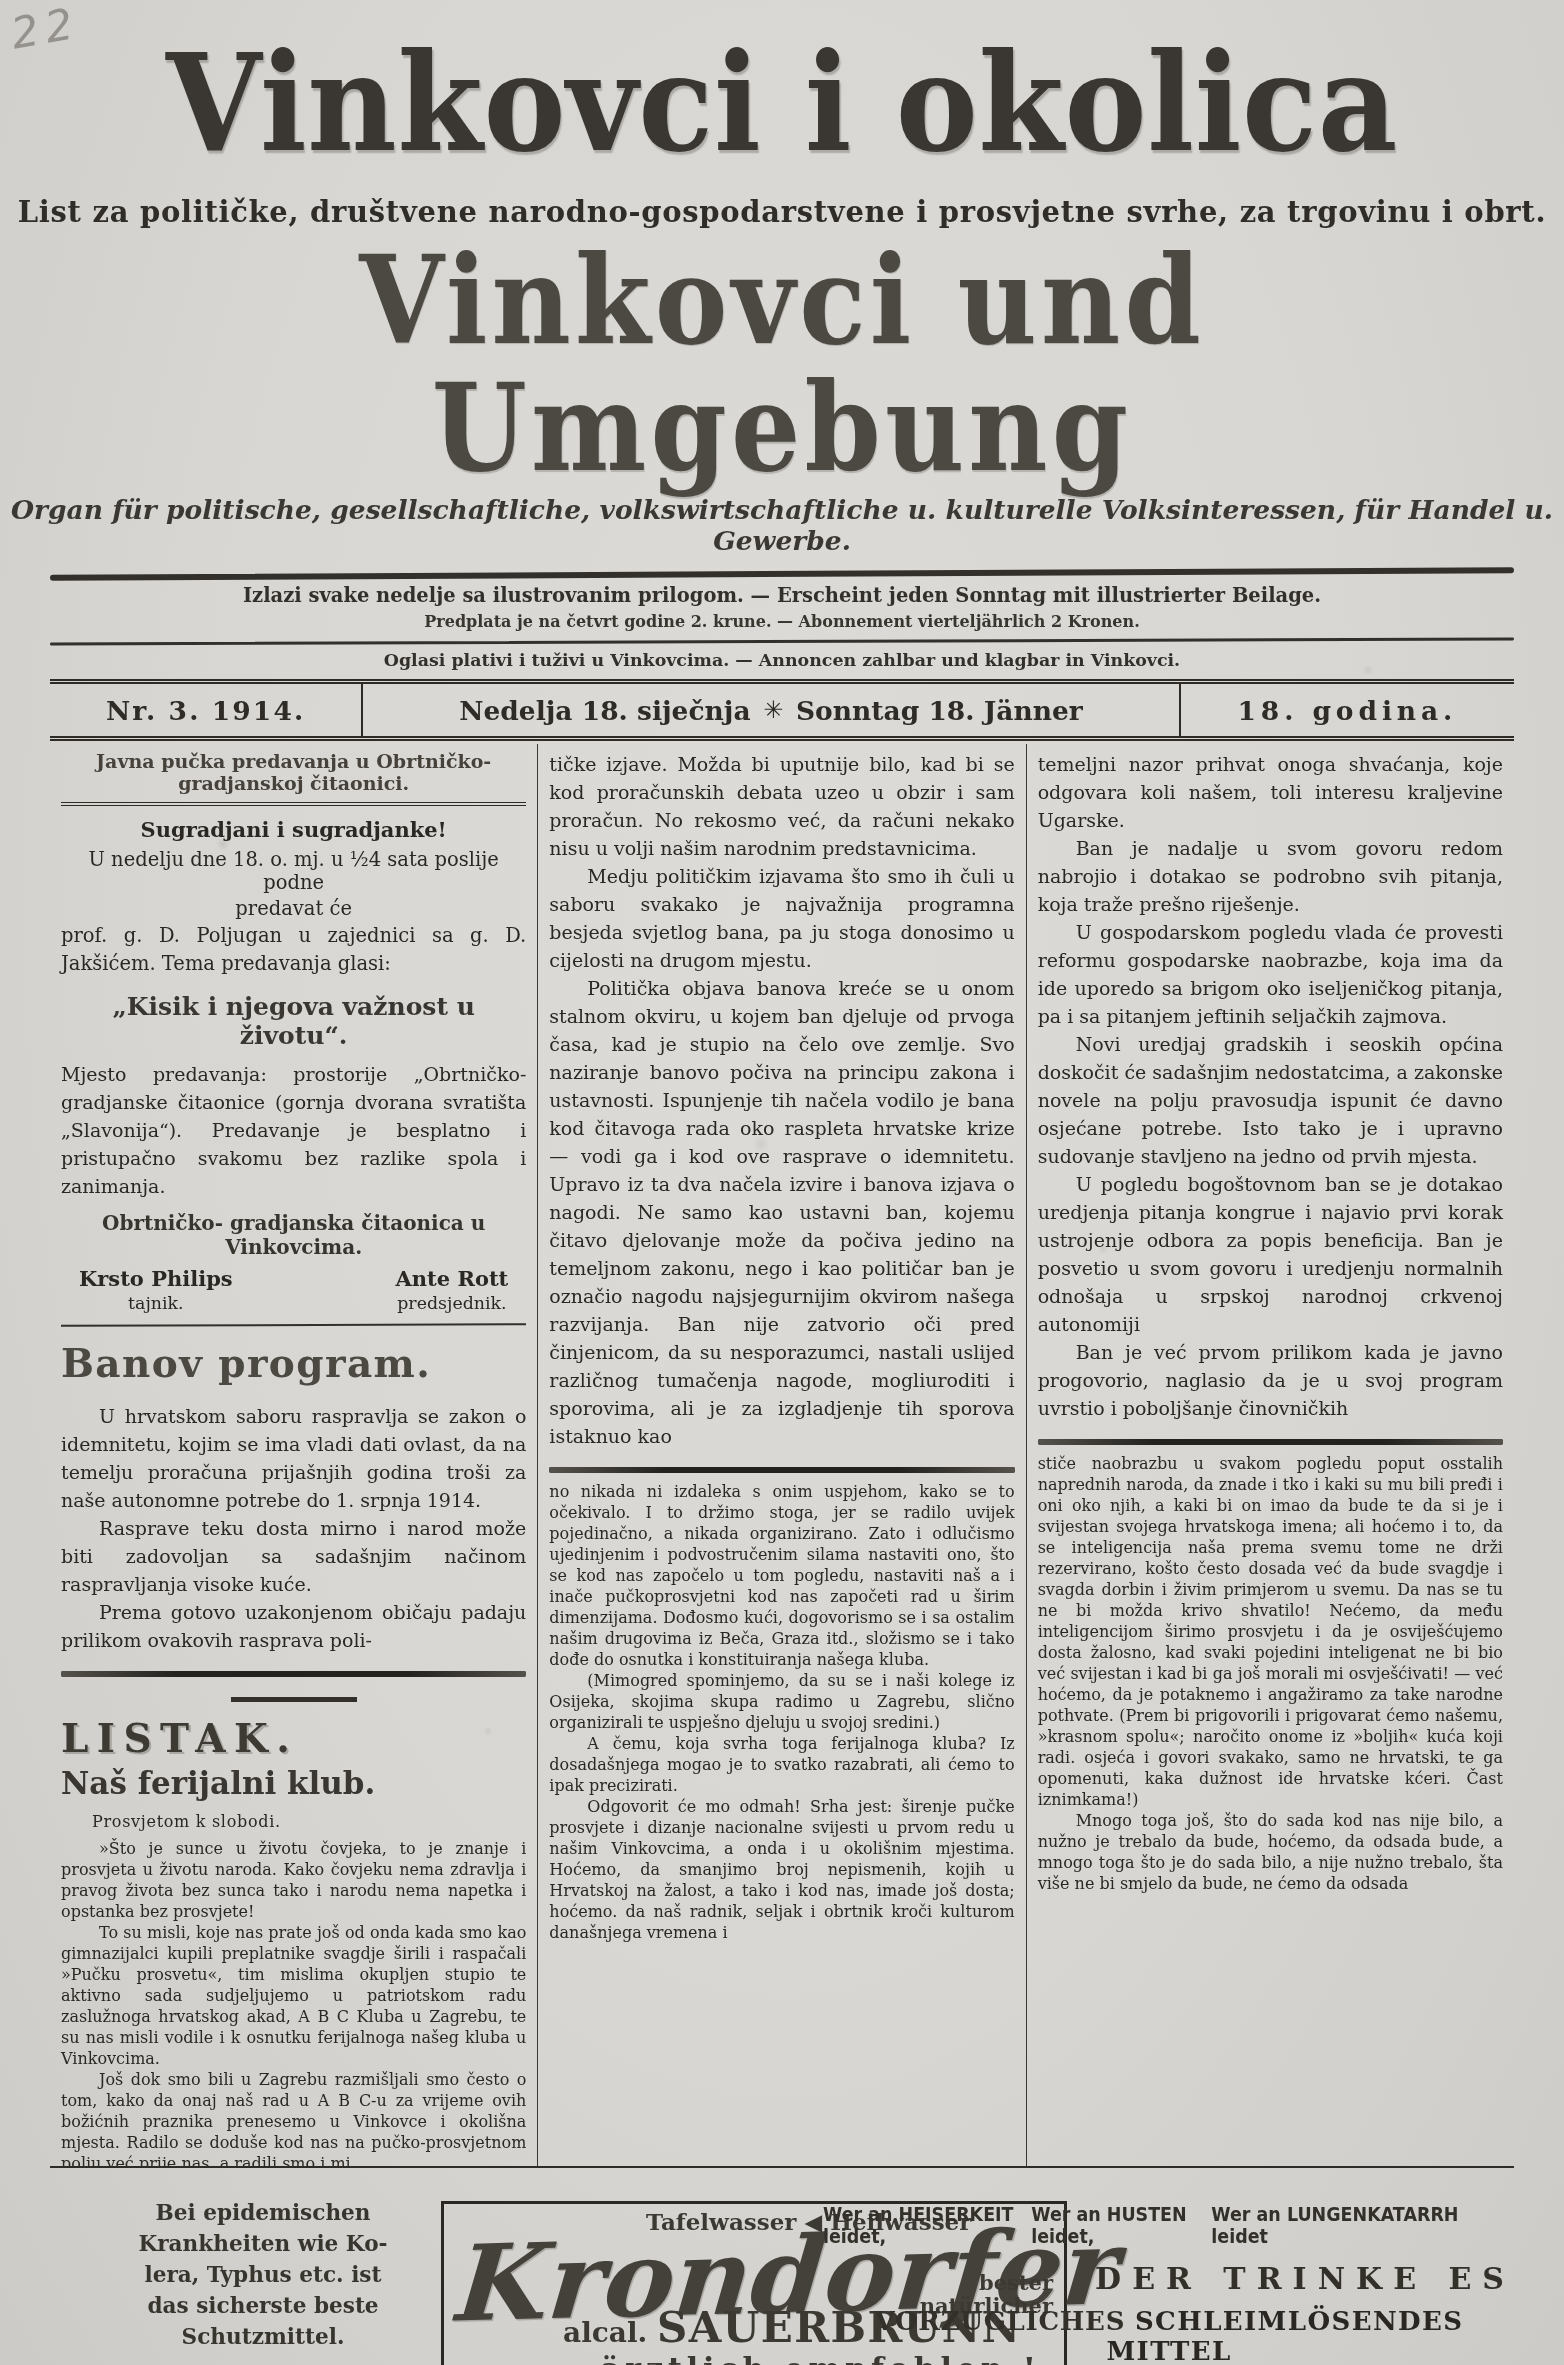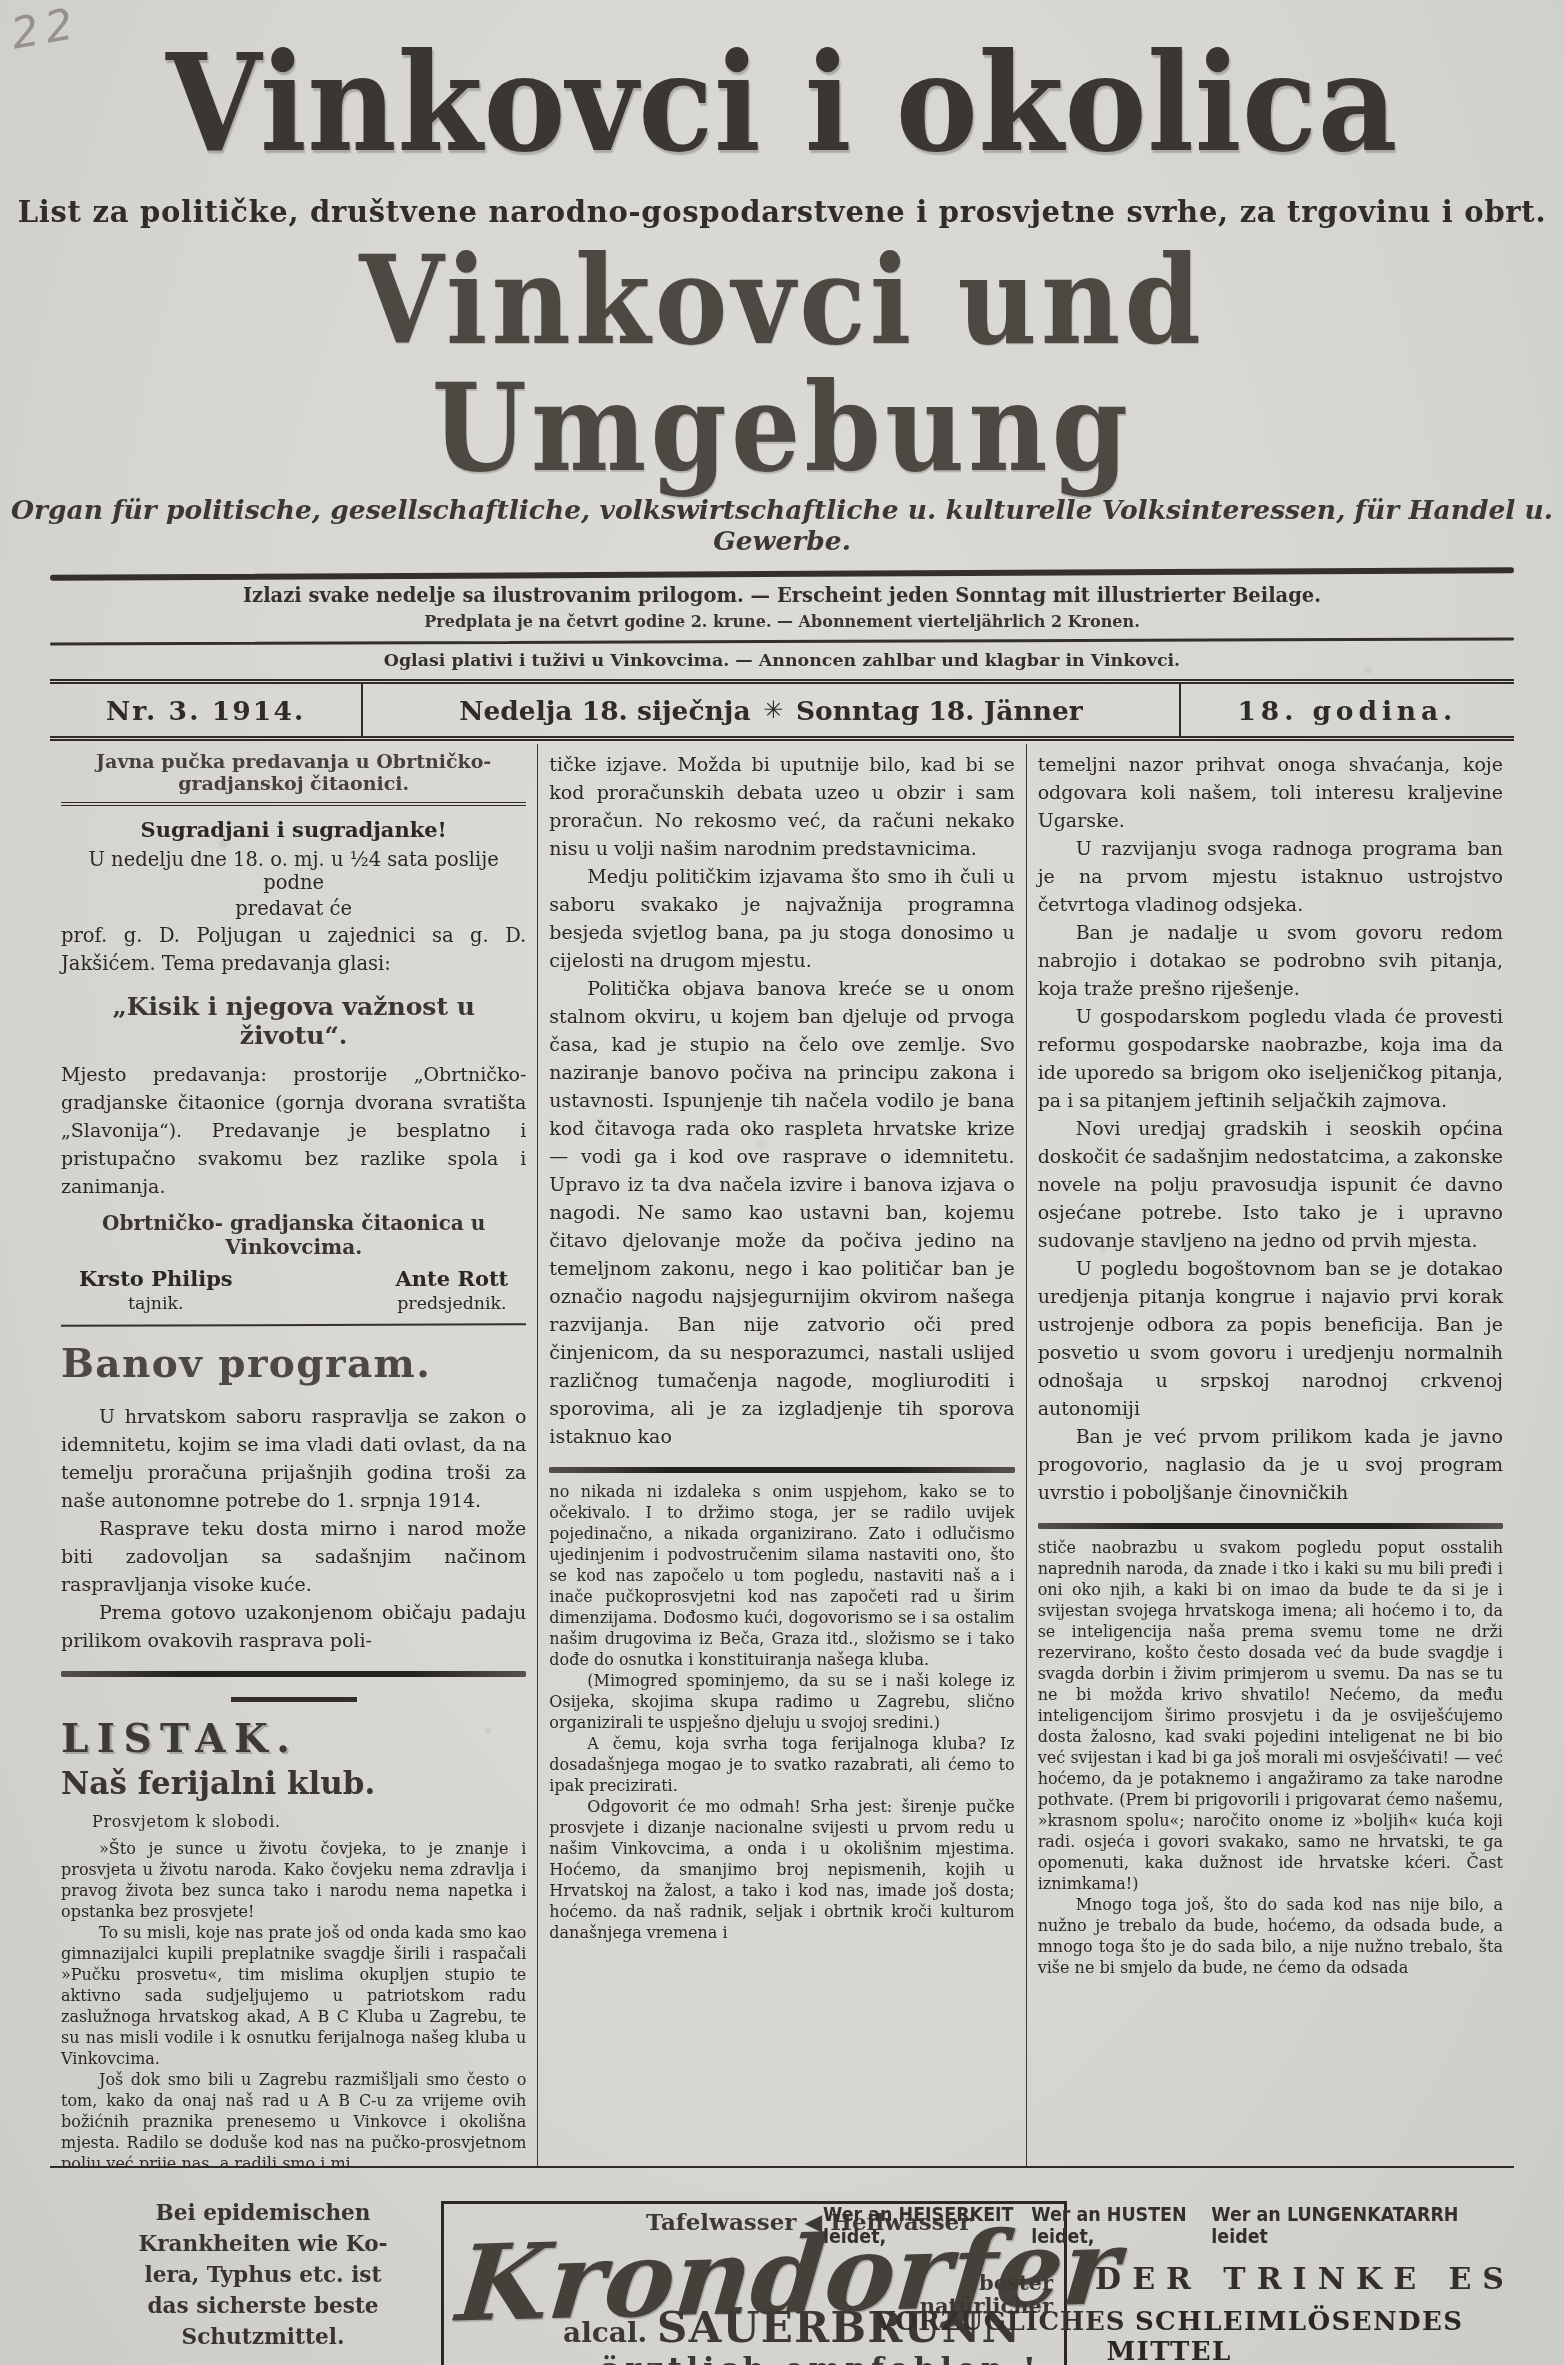--- a/index.html
+++ b/index.html
@@ -167,21 +167,20 @@
         <p class="bt noind">no nikada ni izdaleka s onim uspjehom, kako se to očekivalo. I to držimo stoga, jer se radilo uvijek pojedinačno, a nikada organizirano. Zato i odlučismo ujedinjenim i podvostručenim silama nastaviti ono, što se kod nas započelo u tom pogledu, nastaviti naš a i inače pučkoprosvjetni kod nas započeti rad u širim dimenzijama. Dođosmo kući, dogovorismo se i sa ostalim našim drugovima iz Beča, Graza itd., složismo se i tako dođe do osnutka i konstituiranja našega kluba.</p>
         <p class="bt">(Mimogred spominjemo, da su se i naši kolege iz Osijeka, skojima skupa radimo u Zagrebu, slično organizirali te uspješno djeluju u svojoj sredini.)</p>
         <p class="bt">A čemu, koja svrha toga ferijalnoga kluba? Iz dosadašnjega mogao je to svatko razabrati, ali ćemo to ipak precizirati.</p>
         <p class="bt">Odgovorit će mo odmah! Srha jest: širenje pučke prosvjete i dizanje nacionalne svijesti u prvom redu u našim Vinkovcima, a onda i u okolišnim mjestima. Hoćemo, da smanjimo broj nepismenih, kojih u Hrvatskoj na žalost, a tako i kod nas, imade još dosta; hoćemo. da naš radnik, seljak i obrtnik kroči kulturom današnjega vremena i</p>
       </div>
     </section>
 
     <section class="col">
       <div>
         <p class="bt noind">temeljni nazor prihvat onoga shvaćanja, koje odgovara koli našem, toli interesu kraljevine Ugarske.</p>
-        <p class="bt">U razvijanju svoga radnoga programa ban je na prvom mjestu istaknuo ustrojstvo četvrtoga vladinog odsjeka.</p>
         <p class="bt">Ban je nadalje u svom govoru redom nabrojio i dotakao se podrobno svih pitanja, koja traže prešno riješenje.</p>
         <p class="bt">U gospodarskom pogledu vlada će provesti reformu gospodarske naobrazbe, koja ima da ide uporedo sa brigom oko iseljeničkog pitanja, pa i sa pitanjem jeftinih seljačkih zajmova.</p>
         <p class="bt">Novi uredjaj gradskih i seoskih općina doskočit će sadašnjim nedostatcima, a zakonske novele na polju pravosudja ispunit će davno osjećane potrebe. Isto tako je i upravno sudovanje stavljeno na jedno od prvih mjesta.</p>
         <p class="bt">U pogledu bogoštovnom ban se je dotakao uredjenja pitanja kongrue i najavio prvi korak ustrojenje odbora za popis beneficija. Ban je posvetio u svom govoru i uredjenju normalnih odnošaja u srpskoj narodnoj crkvenoj autonomiji</p>
         <p class="bt">Ban je već prvom prilikom kada je javno progovorio, naglasio da je u svoj program uvrstio i poboljšanje činovničkih</p>
       </div>
       <div class="sep-thick"></div>
       <div class="gap12"></div>
       <div class="sm">
         <p class="bt noind">stiče naobrazbu u svakom pogledu poput osstalih naprednih naroda, da znade i tko i kaki su mu bili pređi i oni oko njih, a kaki bi on imao da bude te da si je i svijestan svojega hrvatskoga imena; ali hoćemo i to, da se inteligencija naša prema svemu tome ne drži rezervirano, košto često dosada već da bude svagdje i svagda dorbin i živim primjerom u svemu. Da nas se tu ne bi možda krivo shvatilo! Nećemo, da među inteligencijom širimo prosvjetu i da je osviješćujemo dosta žalosno, kad svaki pojedini inteligenat ne bi bio već svijestan i kad bi ga još morali mi osvješćivati! — već hoćemo, da je potaknemo i angažiramo za take narodne pothvate. (Prem bi prigovorili i prigovarat ćemo našemu, »krasnom spolu«; naročito onome iz »boljih« kuća koji radi. osjeća i govori svakako, samo ne hrvatski, te ga opomenuti, kaka dužnost ide hrvatske kćeri. Čast iznimkama!)</p>

